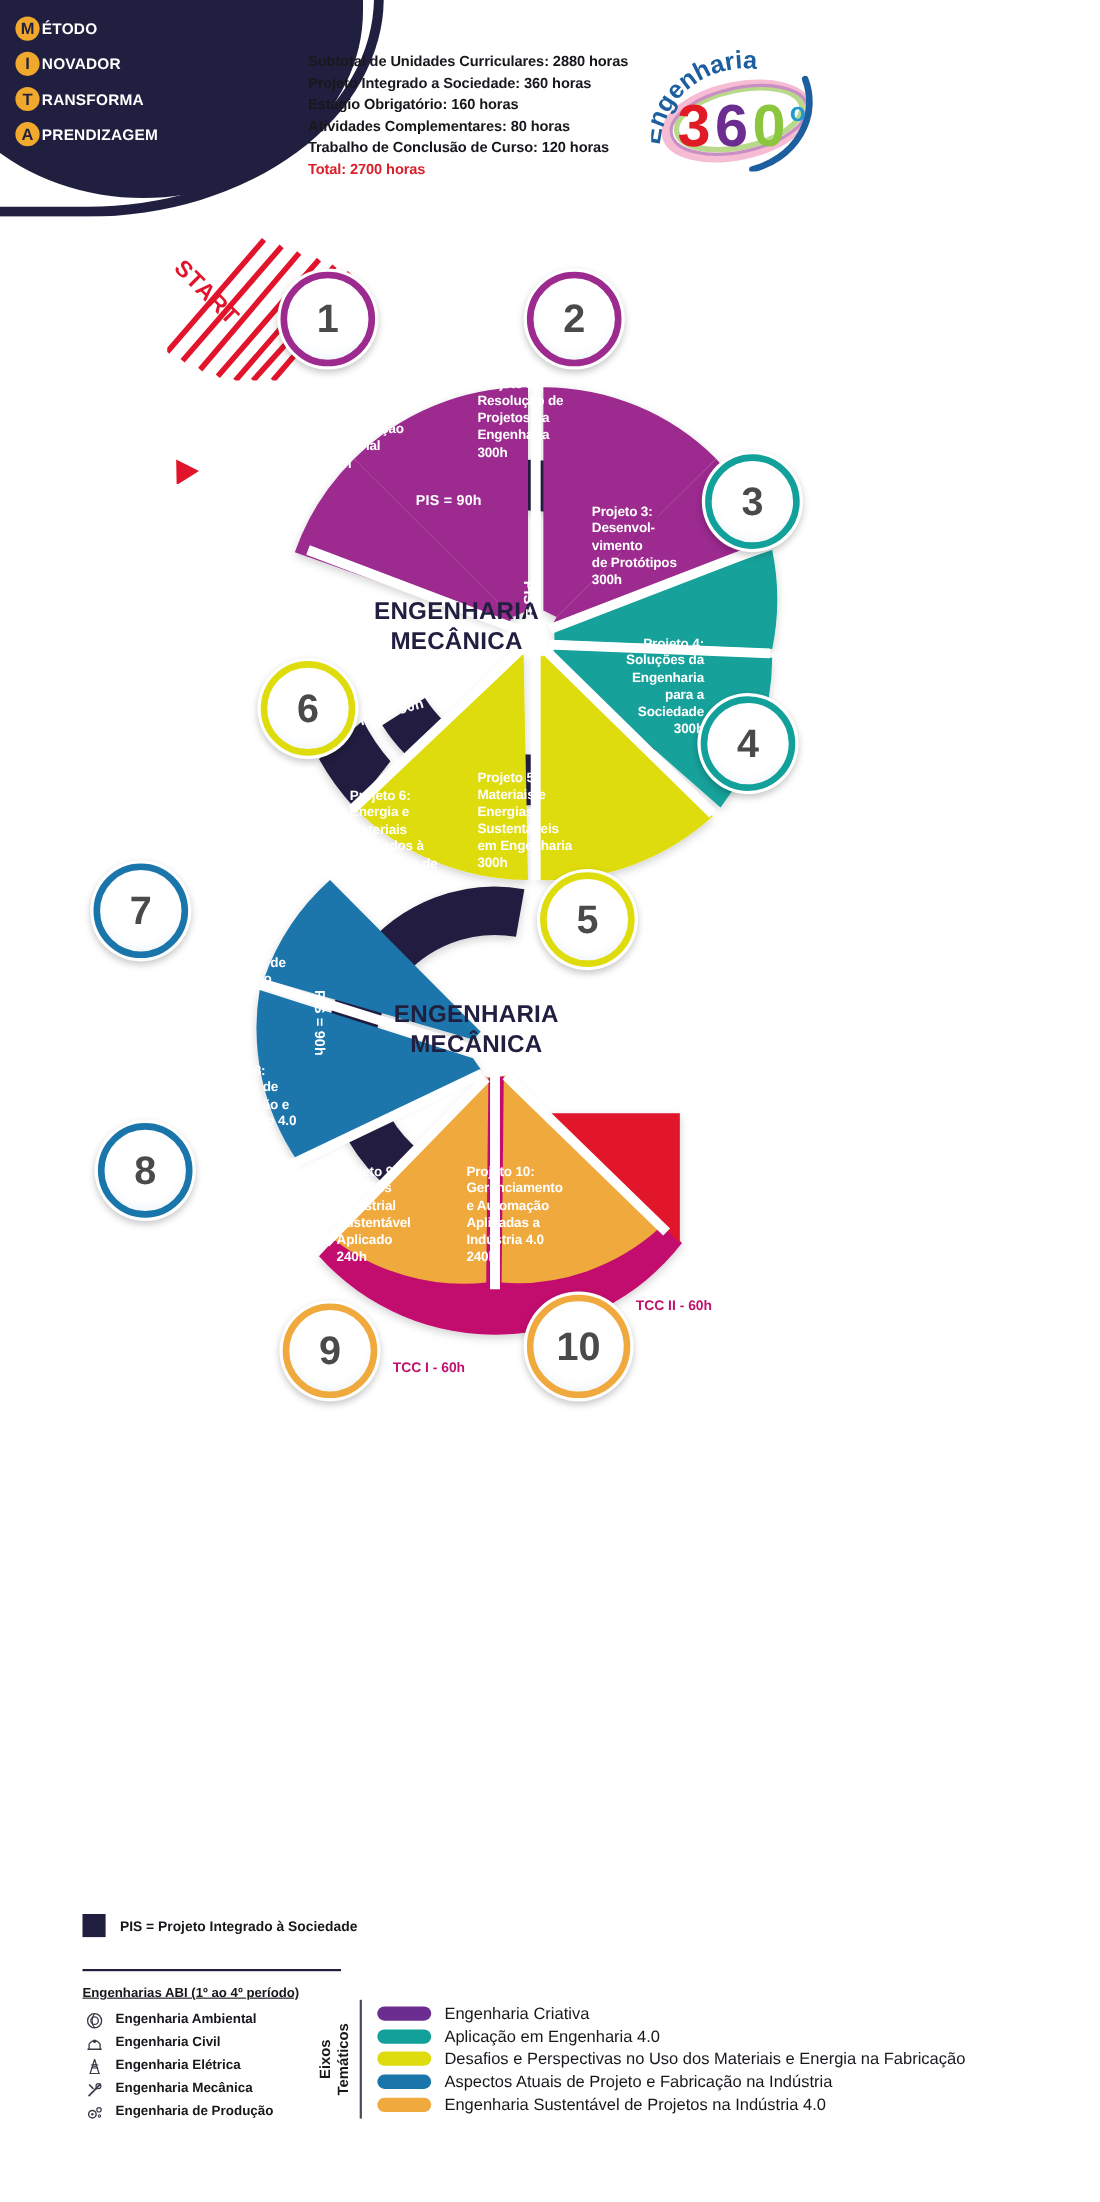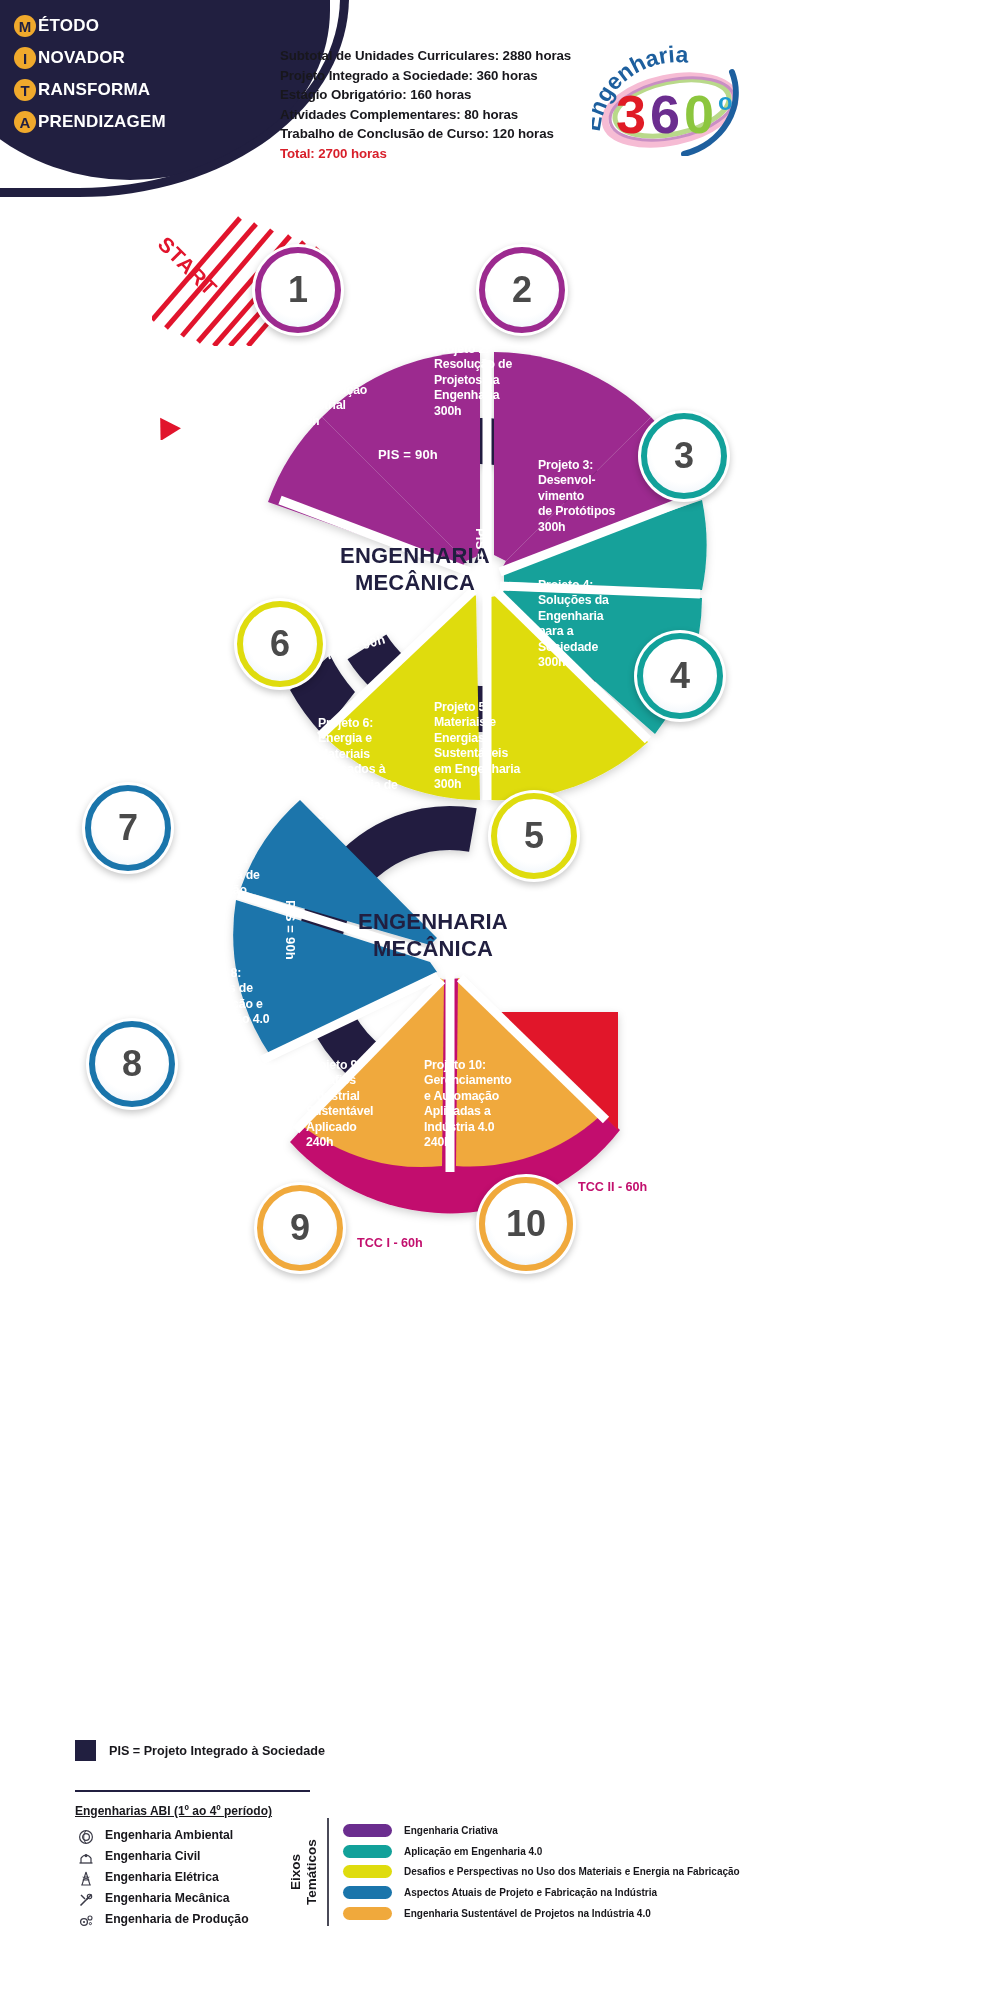--- a/index.html
+++ b/index.html
@@ -12,21 +12,21 @@
   #brand-blob{position:absolute;left:-70px;top:-120px;width:400px;height:300px;
       background:#211f40;border-radius:0 0 200px 200px/0 0 170px 170px;}
   #brand-arc{position:absolute;left:-80px;top:-130px;width:420px;height:318px;
       border:9px solid #211f40;border-top:none;border-left:none;
       border-bottom-right-radius:270px 200px;background:transparent;}
   #mita-list{position:absolute;left:14px;top:10px;}
   .mita-row{display:flex;align-items:center;height:32px;}
   .mita-badge{width:22px;height:22px;border-radius:50%;background:#f0a92c;color:#211f40;
       font-weight:bold;font-size:15px;display:flex;align-items:center;justify-content:center;
       margin-right:2px;flex:0 0 auto;}
-  .mita-word{color:#ffffff;font-weight:bold;font-size:17px;letter-spacing:.2px;}
+  .mita-word{color:#ffffff;font-weight:bold;font-size:14px;letter-spacing:.2px;}
 
   #summary{position:absolute;left:280px;top:46px;}
   .sum-line{font-size:13.3px;font-weight:bold;color:#18171c;line-height:19.6px;letter-spacing:-.1px;}
   .sum-total{color:#d81f2a;}
 
   #logo360{position:absolute;left:592px;top:36px;width:160px;height:120px;}
 
   
   #wheel-svg{position:absolute;left:0;top:200px;}
 
@@ -43,21 +43,21 @@
       margin-right:8px;flex:0 0 auto;color:#3b3b48;}
   .abi-txt{font-size:12.2px;font-weight:bold;color:#18171c;}
 
   #eixos-wrap{position:absolute;left:288px;top:118px;display:flex;align-items:center;}
   #eixos-title{writing-mode:vertical-rl;transform:rotate(180deg);font-size:13.5px;
       font-weight:bold;color:#18171c;line-height:16px;text-align:center;height:104px;}
   #eixos-divider{width:2px;height:108px;background:#4a4a58;margin-left:7px;}
   #eixos-items{margin-left:14px;}
   .eixo-row{display:flex;align-items:center;height:20.8px;}
   .eixo-chip{width:49px;height:13px;border-radius:8px;margin-right:12px;flex:0 0 auto;}
-  .eixo-txt{font-size:10px;font-weight:bold;color:#18171c;white-space:nowrap;}
+  .eixo-txt{font-size:15px;font-weight:normal;color:#18171c;white-space:nowrap;}
 
   
   .seg-text{position:absolute;color:#ffffff;font-weight:bold;font-size:12.3px;
       line-height:15.4px;letter-spacing:-.15px;}
   .center-title{position:absolute;color:#211f40;font-weight:bold;font-size:22px;
       line-height:27px;text-align:center;letter-spacing:.2px;}
   .pis-tag{position:absolute;color:#ffffff;font-weight:bold;font-size:13px;letter-spacing:.2px;}
   .tcc-tag{position:absolute;color:#c2106e;font-weight:bold;font-size:12.6px;}
   .num-badge{position:absolute;border-radius:50%;background:#ffffff;
       display:flex;align-items:center;justify-content:center;
@@ -208,21 +208,21 @@
       <div>Industrial</div>
     <div>300h</div>
   </div>
   <div class="seg-text" style="left:538px;top:458px;width:110px;">
     <div>Projeto 3:</div>
       <div>Desenvol-</div>
     <div>vimento</div>
       <div>de Protótipos</div>
     <div>300h</div>
   </div>
-  <div class="seg-text" style="left:538px;top:578px;width:102px;">
+  <div class="seg-text" style="left:538px;top:578px;width:102px;text-align:right;">
     <div>Projeto 4:</div>
       <div>Soluções da</div>
     <div>Engenharia</div>
       <div>para a</div>
     <div>Sociedade</div>
       <div>300h</div>
   </div>
   <div class="seg-text" style="left:434px;top:700px;width:110px;">
     <div>Projeto 5:</div>
       <div>Materiais e</div>

